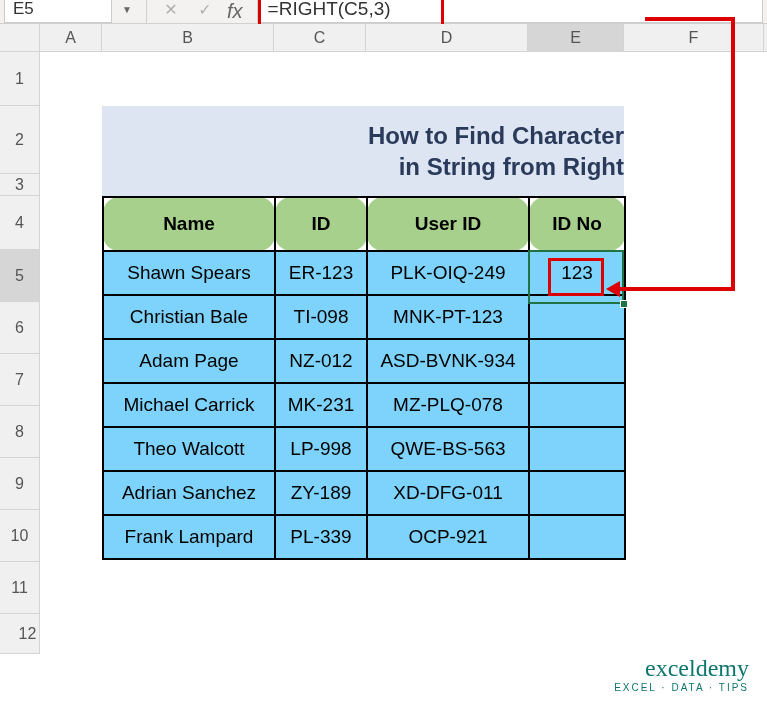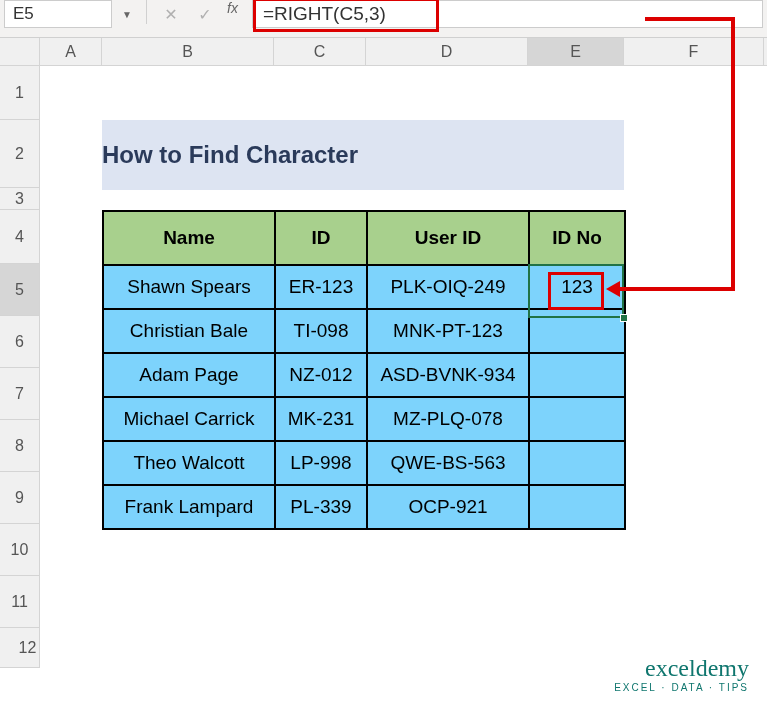--- a/index.html
+++ b/index.html
@@ -1,24 +1,24 @@
 <!DOCTYPE html>
 <html><head>
 <meta charset="utf-8">
 <style>
 * { box-sizing: border-box; margin: 0; padding: 0; }
 body { font-family: 'Segoe UI', Arial, sans-serif; background: #fff; width: 767px; height: 711px; position: relative; overflow: hidden; }
 
 
-.formula-area { display: flex; align-items: flex-start; height: 38px; background: #f3f2f1; border-bottom: 1px solid #d0d0d0; padding: 0 4px; gap: 6px; }
+.formula-area { display: flex; align-items: flex-end; height: 24px; background: #f3f2f1; border-bottom: 1px solid #d0d0d0; padding: 0 4px; gap: 6px; }
 .name-box { width: 108px; height: 28px; background: #fff; border: 1px solid #ccc; font-size: 17px; padding: 2px 8px; color: #333; display: flex; align-items: center; }
 .name-dd { width: 18px; height: 28px; display: flex; align-items: center; justify-content: center; color: #666; font-size: 10px; }
 .fb-sep { width: 1px; height: 24px; background: #d0d0d0; margin: 0 4px; }
 .fb-btn { width: 28px; height: 28px; display: flex; align-items: center; justify-content: center; color: #b0b0b0; font-size: 16px; }
-.fx-label { font-style: italic; font-size: 14px; color: #666; margin-left: 2px; }
+.fx-label { font-style: italic; font-size: 20px; color: #666; margin-left: 2px; }
 .formula-input { flex: 1; height: 28px; background: #fff; border: 1px solid #ccc; font-size: 19px; padding: 2px 10px; color: #333; display: flex; align-items: center; position: relative; margin-left: 8px; }
 .formula-highlight { position: absolute; border: 3px solid #dc0000; left: 0px; top: -3px; width: 186px; height: 34px; pointer-events: none; }
 
 
 .grid-wrap { position: relative; }
 .col-headers { display: flex; height: 28px; background: #f0f0f0; border-bottom: 1px solid #d4d4d4; }
 .corner { width: 40px; border-right: 1px solid #d4d4d4; background: #f0f0f0; }
 .col-h { border-right: 1px solid #d4d4d4; display: flex; align-items: center; justify-content: center; font-size: 16px; color: #555; background: #f0f0f0; }
 .col-h.sel { background: #d6d6d6; }
 .col-A { width: 62px; }
@@ -34,26 +34,26 @@
 .row-h.sel { background: #d6d6d6; }
 .row-h.r1 { height: 54px; }
 .row-h.r2 { height: 68px; }
 .row-h.r3 { height: 22px; }
 .row-h.r4 { height: 54px; }
 .row-h.r12 { height: 40px; padding-left: 16px; }
 
 .sheet { position: relative; flex: 1; }
 
 
-.banner { position: absolute; left: 62px; top: 54px; width: 522px; height: 70px; background: #dde4f2; display: flex; flex-direction: column; align-items: flex-start; justify-content: center; font-size: 24px; font-weight: bold; color: #2a3a5a; line-height: 1.3; }
+.banner { position: absolute; left: 62px; top: 54px; width: 522px; height: 90px; background: #dde4f2; display: flex; flex-direction: column; align-items: flex-end; justify-content: center; font-size: 24px; font-weight: bold; color: #2a3a5a; line-height: 1.3; }
 
 
 .data-table { position: absolute; left: 62px; top: 144px; border-collapse: collapse; }
 .data-table th, .data-table td { border: 2px solid #000; font-size: 19px; text-align: center; vertical-align: middle; }
-.data-table th { background: #a8d08d; font-weight: bold; height: 54px; }
+.data-table th { background: #a8d08d; font-weight: bold; height: 54px; border-radius: 16px; }
 .data-table td { height: 44px; background: #7dd3fc; }
 .data-table .c-name { width: 172px; }
 .data-table .c-id { width: 92px; margin-left: 42px; }
 .data-table .c-uid { width: 162px; }
 .data-table .c-idno { width: 96px; }
 
 
 .cell-sel { position: absolute; border: 2px solid #217346; background: rgba(255,255,255,0); pointer-events: none; }
 .cell-red { position: absolute; border: 3px solid #dc0000; pointer-events: none; }
 .fill-handle { position: absolute; width: 8px; height: 8px; background: #217346; border: 1px solid #fff; }
@@ -106,20 +106,21 @@
       <div class="row-h">8</div>
       <div class="row-h">9</div>
       <div class="row-h">10</div>
       <div class="row-h">11</div>
       <div class="row-h r12">12</div>
     </div>
 
     <div class="sheet">
       <div class="banner">
         <div>How to Find Character</div>
+        <div>in String from Right</div>
       </div>
 
       <table class="data-table">
         <tbody>
             <tr>
           <th class="c-name">Name</th>
           <th class="c-id">ID</th>
           <th class="c-uid">User ID</th>
           <th class="c-idno">ID No</th>
         </tr>
@@ -147,20 +148,26 @@
               <td>MZ-PLQ-078</td>
               <td></td>
             </tr>
         <tr>
               <td>Theo Walcott</td>
               <td>LP-998</td>
               <td>QWE-BS-563</td>
               <td></td>
             </tr>
         <tr>
+              <td>Adrian Sanchez</td>
+              <td>ZY-189</td>
+              <td>XD-DFG-011</td>
+              <td></td>
+            </tr>
+        <tr>
               <td>Frank Lampard</td>
               <td>PL-339</td>
               <td>OCP-921</td>
               <td></td>
             </tr>
       </tbody>
         </table>
 
       <div class="cell-sel" style="left:488px; top:198px; width:96px; height:54px;"></div>
       <div class="fill-handle" style="left:580px; top:248px;"></div>

